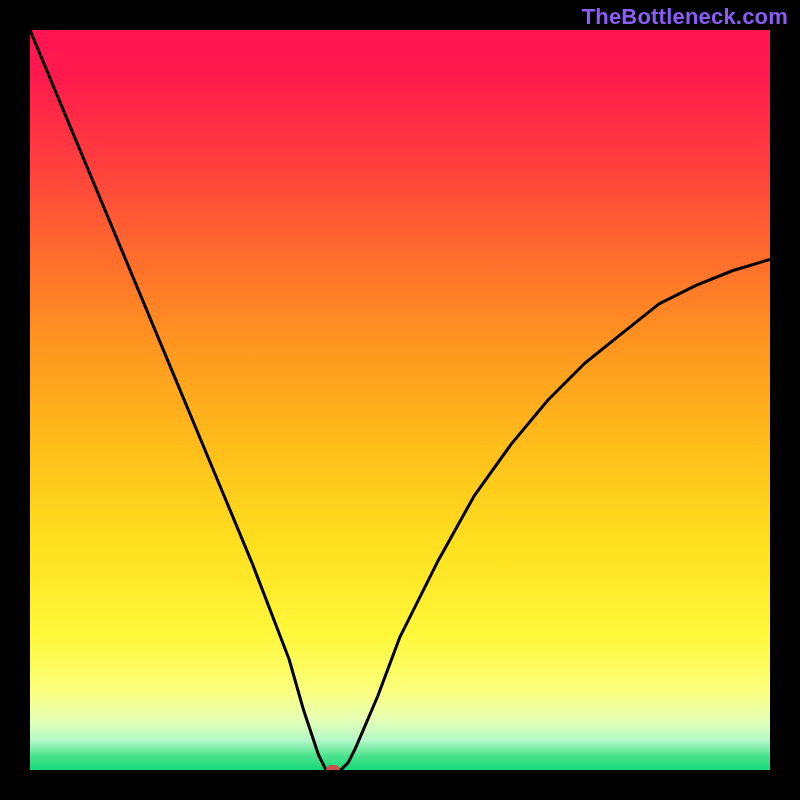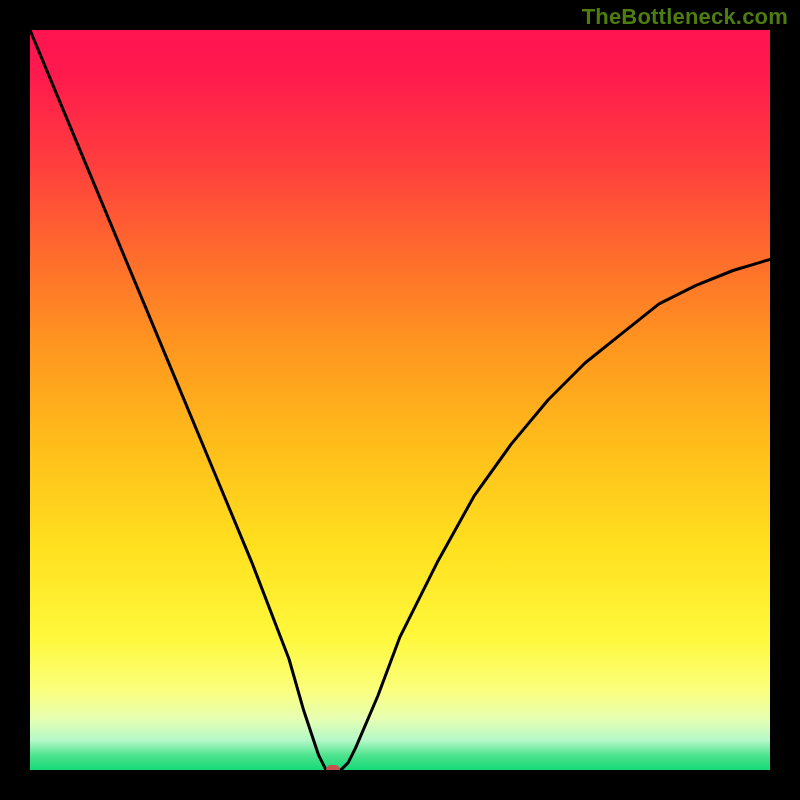--- a/index.html
+++ b/index.html
@@ -13,21 +13,21 @@
   .frame {
     position: relative;
     width: 800px;
     height: 800px;
     background: #000;
   }
   .watermark {
     position: absolute;
     top: 4px;
     right: 12px;
-    color: #4d7c0f;
+    color: #8b5cf6;
     font-size: 22px;
     font-weight: 600;
     letter-spacing: 0.2px;
   }
   .plot {
     position: absolute;
     left: 30px;
     top: 30px;
     width: 740px;
     height: 740px;

